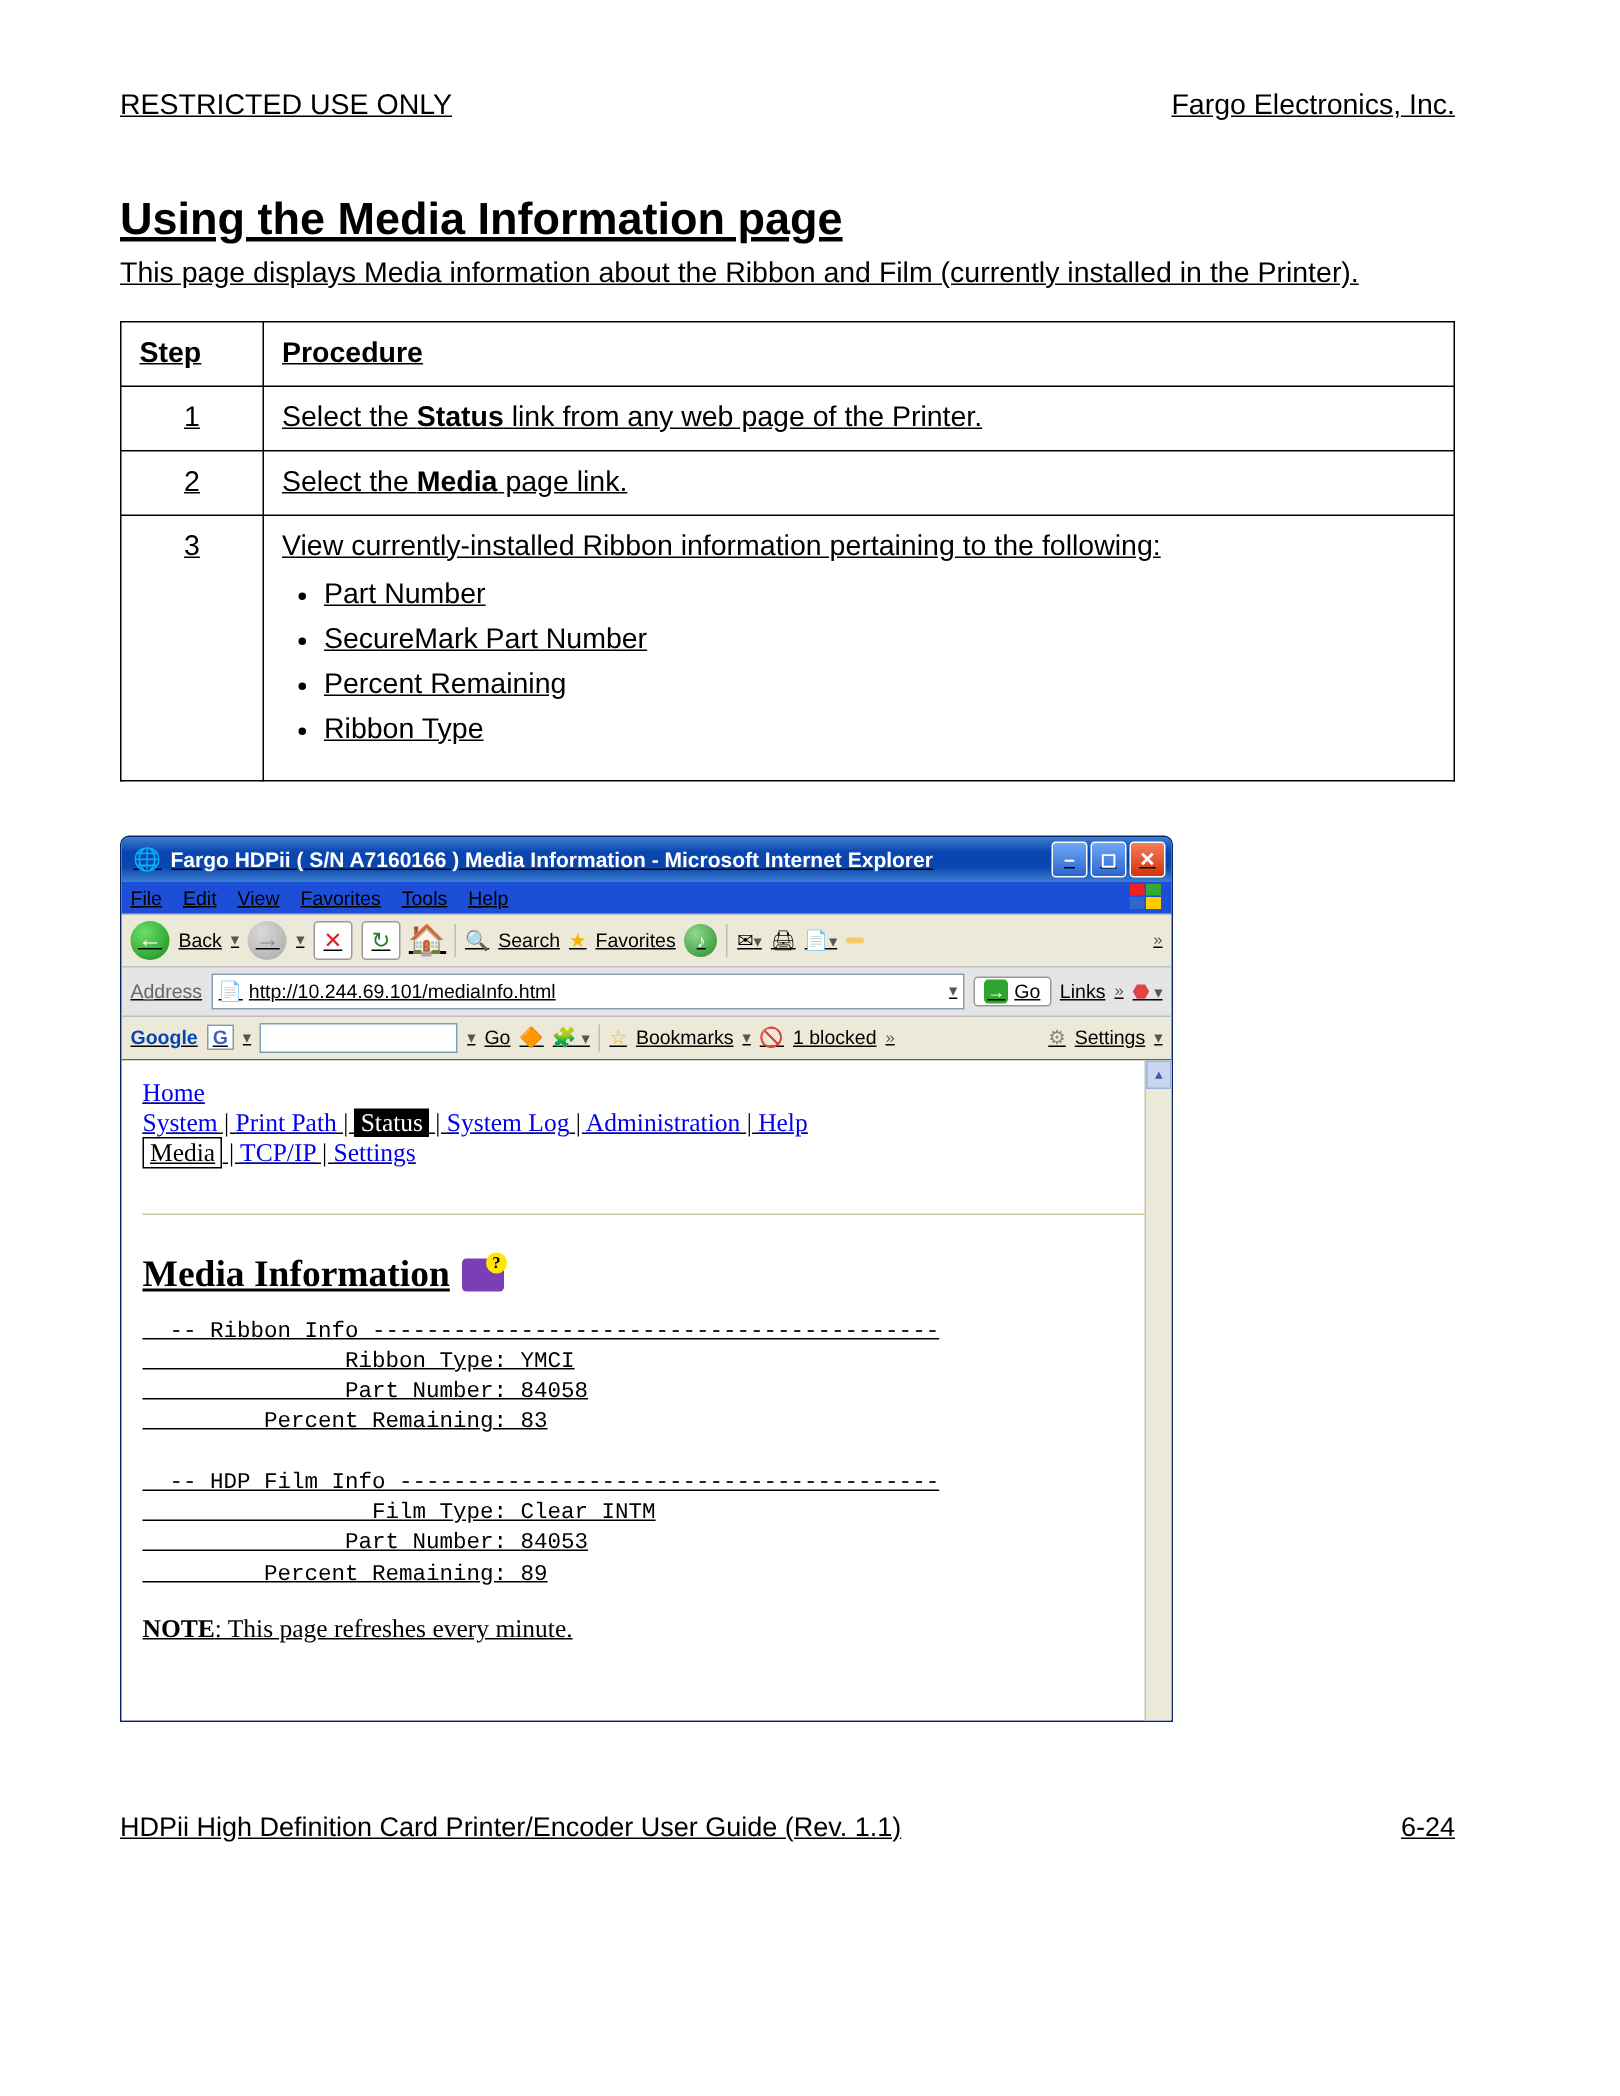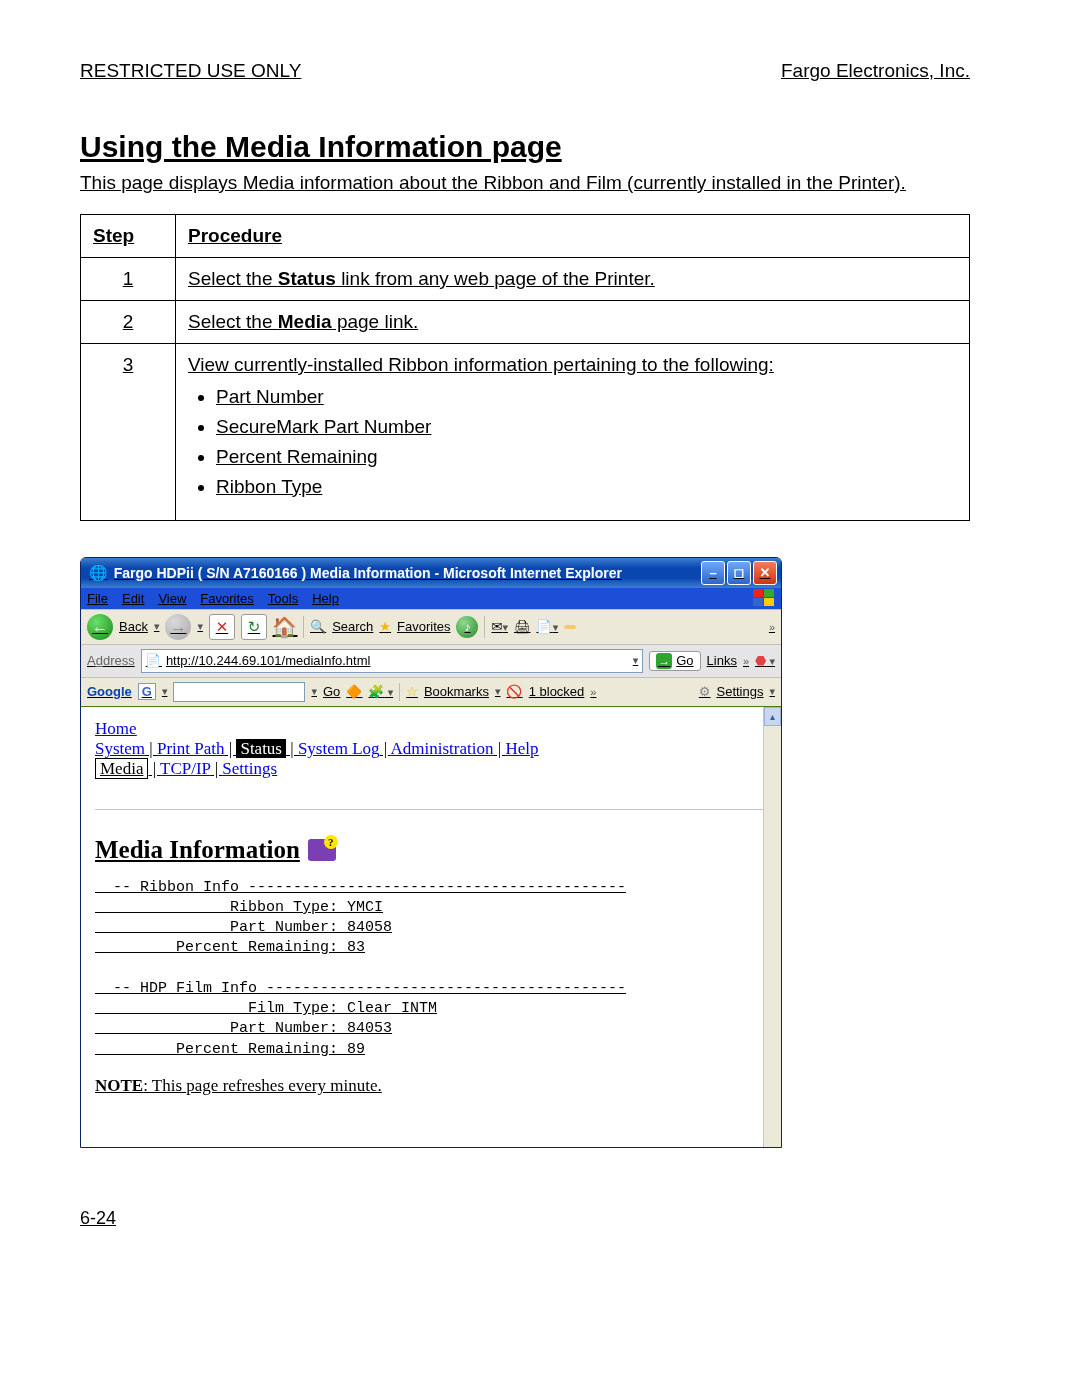--- a/index.html
+++ b/index.html
@@ -223,15 +223,16 @@
                Part Number: 84053
          Percent Remaining: 89</pre>
 
       <div class="note">
         <b>NOTE</b><span>: This page refreshes every minute.</span>
       </div>
     </div>
   </div>
 
   <div class="ftr">
+    <div>HDPii High Definition Card Printer/Encoder User Guide (Rev. 1.1)</div>
     <div>6-24</div>
   </div>
 </div>
 
 </body></html>

